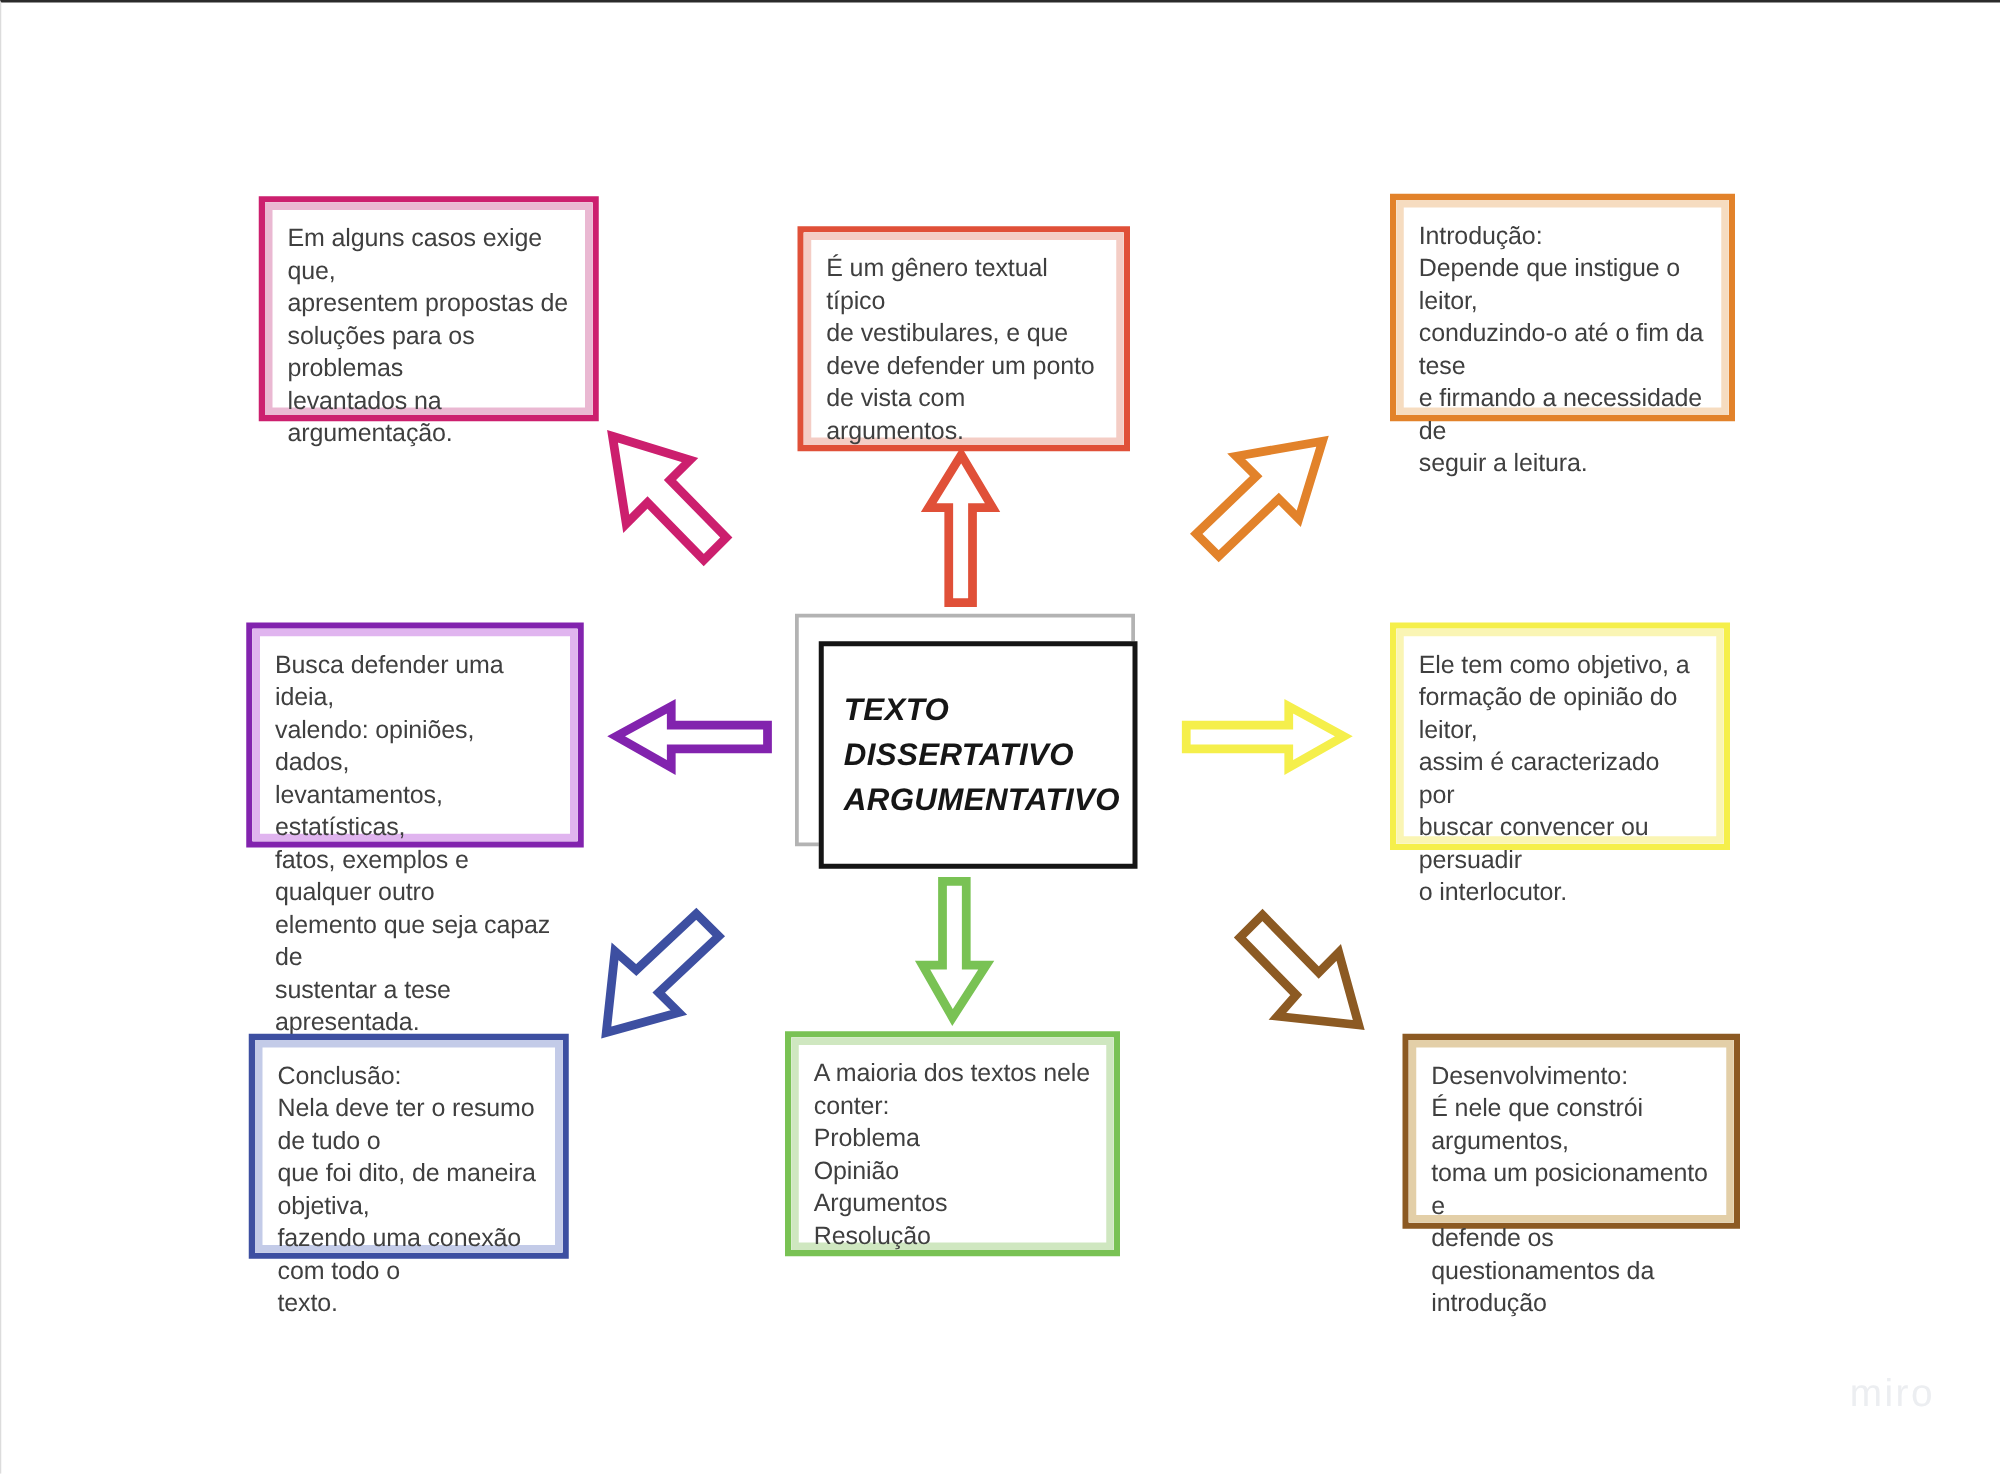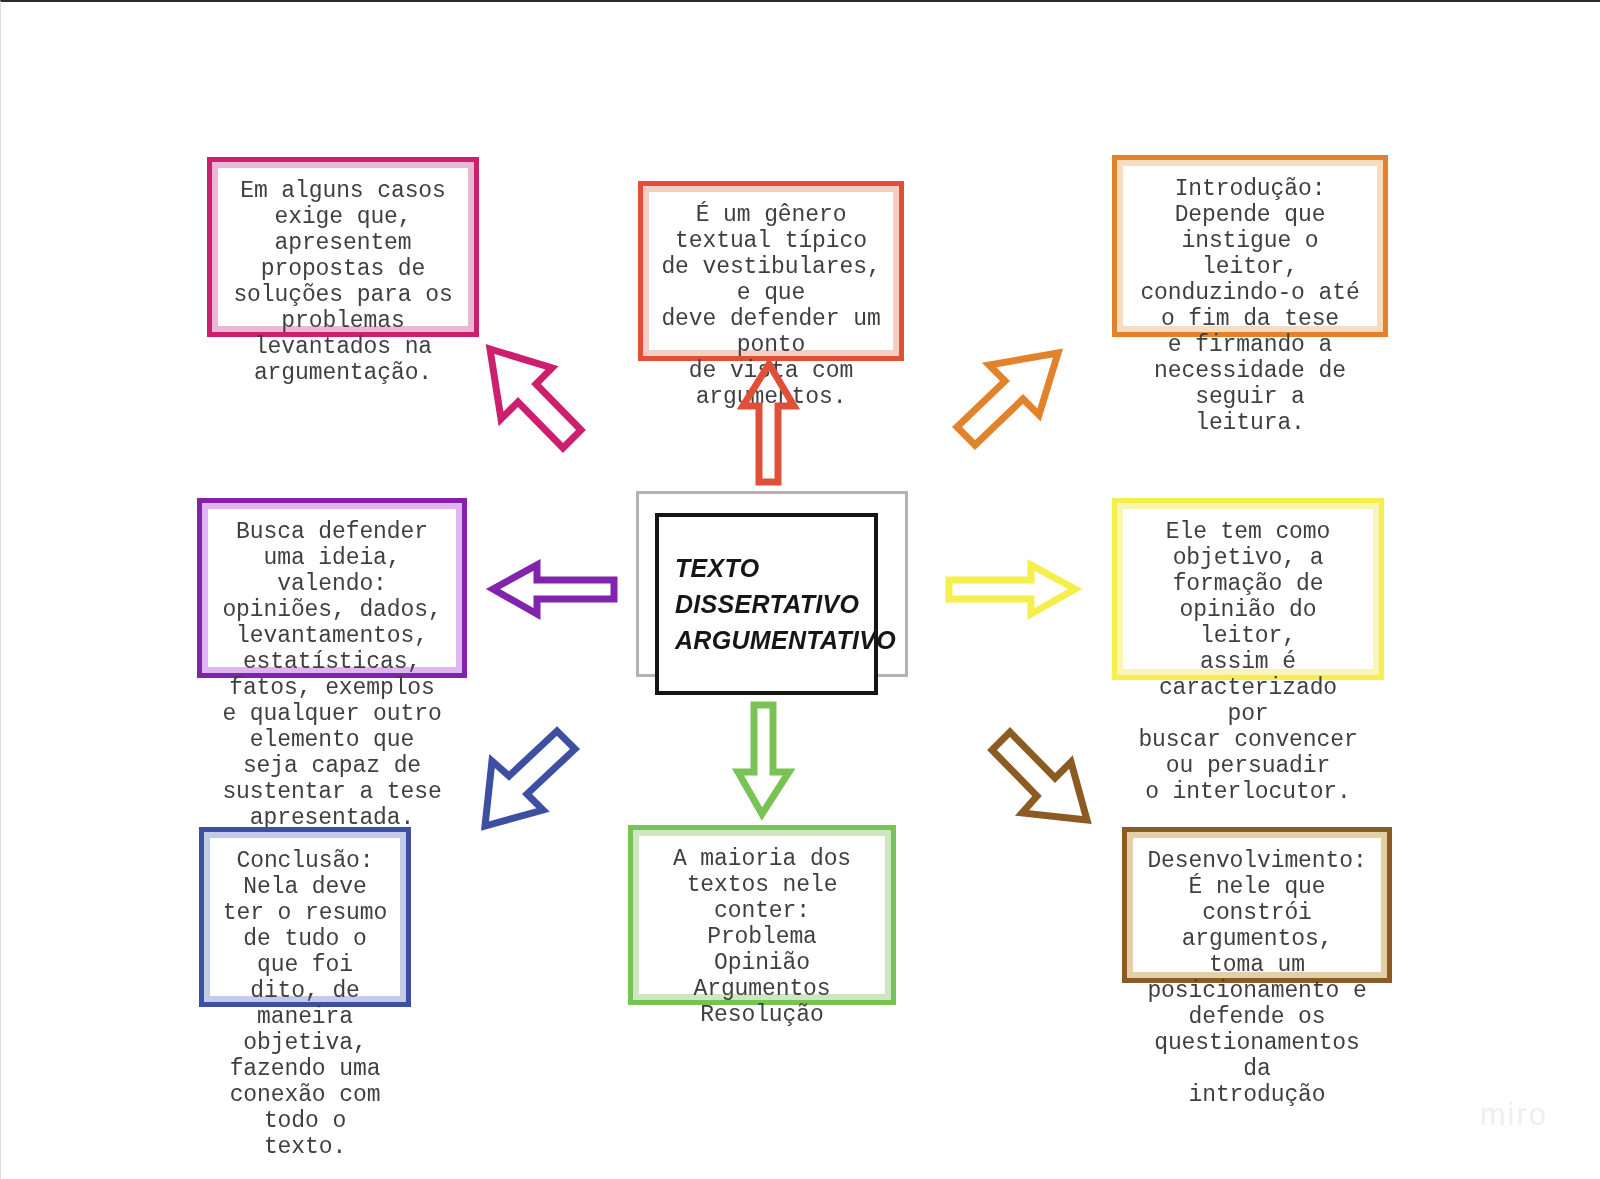--- a/index.html
+++ b/index.html
@@ -29,46 +29,45 @@
     display: flex;
   }
   .note .inner {
     flex: 1 1 auto;
     box-sizing: border-box;
     background: #ffffff;
     display: flex;
     align-items: flex-start;
   }
   .note .txt {
-    font-family: Liberation Mono, monospace;
-    font-size: 23px;
+    font-family: Liberation Sans, sans-serif;
+    font-size: 20px;
     line-height: 26px;
     color: #3f3f3f;
     white-space: pre-line;
     letter-spacing: -0.1px;
     padding: 10px 12px 8px 12px;
-    text-align: center;
   }
 
   
   #center-ghost {
     position: absolute;
     left: 635px;
     top: 489px;
     width: 272px;
     height: 186px;
     border: 3px solid #b3b3b3;
     background: #ffffff;
     box-sizing: border-box;
   }
   #center-box {
     position: absolute;
     left: 654px;
     top: 511px;
-    width: 223px;
+    width: 255px;
     height: 182px;
     border: 4px solid #151515;
     background: #ffffff;
     box-sizing: border-box;
     display: flex;
     align-items: center;
   }
   #center-box .ctxt {
     font-family: "Liberation Sans", sans-serif;
     font-style: italic;
@@ -150,21 +149,21 @@
   <div class="note" style="left: 1111px; top: 496px; width: 272px; height: 182px; border: 5px solid rgb(245, 239, 75);">
     <div class="inner" style="border: 6px solid rgb(250, 245, 180);">
       <div class="txt">Ele tem como objetivo, a
 formação de opinião do leitor,
 assim é caracterizado por
 buscar convencer ou persuadir
 o interlocutor.</div>
     </div>
   </div>
 
-  <div class="note" style="left: 198px; top: 825px; width: 212px; height: 180px; border: 5px solid rgb(61, 79, 161);">
+  <div class="note" style="left: 198px; top: 825px; width: 256px; height: 180px; border: 5px solid rgb(61, 79, 161);">
     <div class="inner" style="border: 6px solid rgb(195, 203, 232);">
       <div class="txt">Conclusão:
 Nela deve ter o resumo de tudo o
 que foi dito, de maneira objetiva,
 fazendo uma conexão com todo o
 texto.</div>
     </div>
   </div>
 
   <div class="note" style="left: 627px; top: 823px; width: 268px; height: 180px; border: 5px solid rgb(121, 194, 84);">

